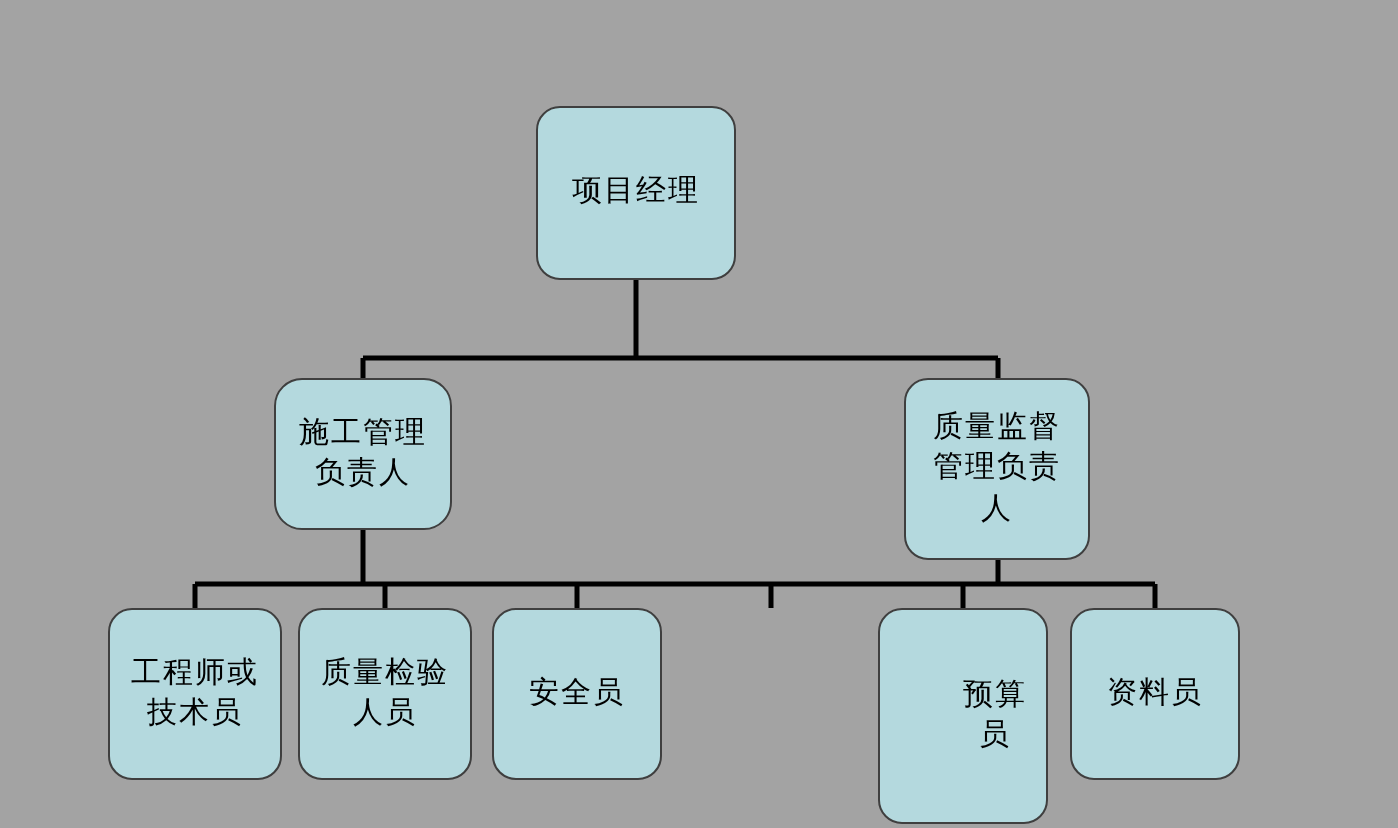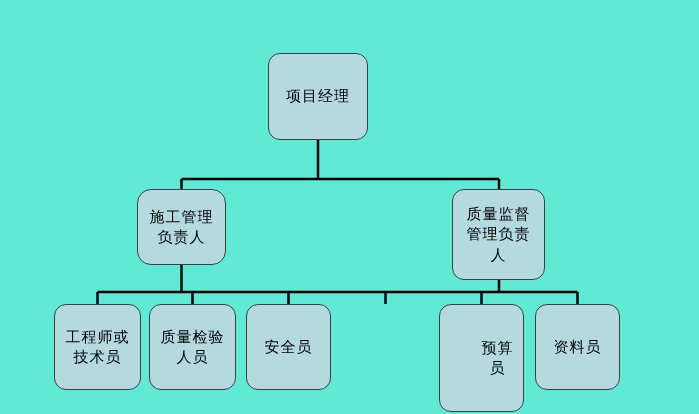--- a/index.html
+++ b/index.html
@@ -5,21 +5,21 @@
   html, body {
     margin: 0;
     padding: 0;
     background: #ffffff;
     font-family: "Liberation Serif", "DejaVu Serif", serif;
   }
   .canvas {
     position: relative;
     width: 699px;
     height: 414px;
-    background: #5eead4;
+    background: #a3a3a3;
     overflow: hidden;
   }
   .connectors {
     position: absolute;
     left: 0;
     top: 0;
     width: 699px;
     height: 414px;
     pointer-events: none;
   }

